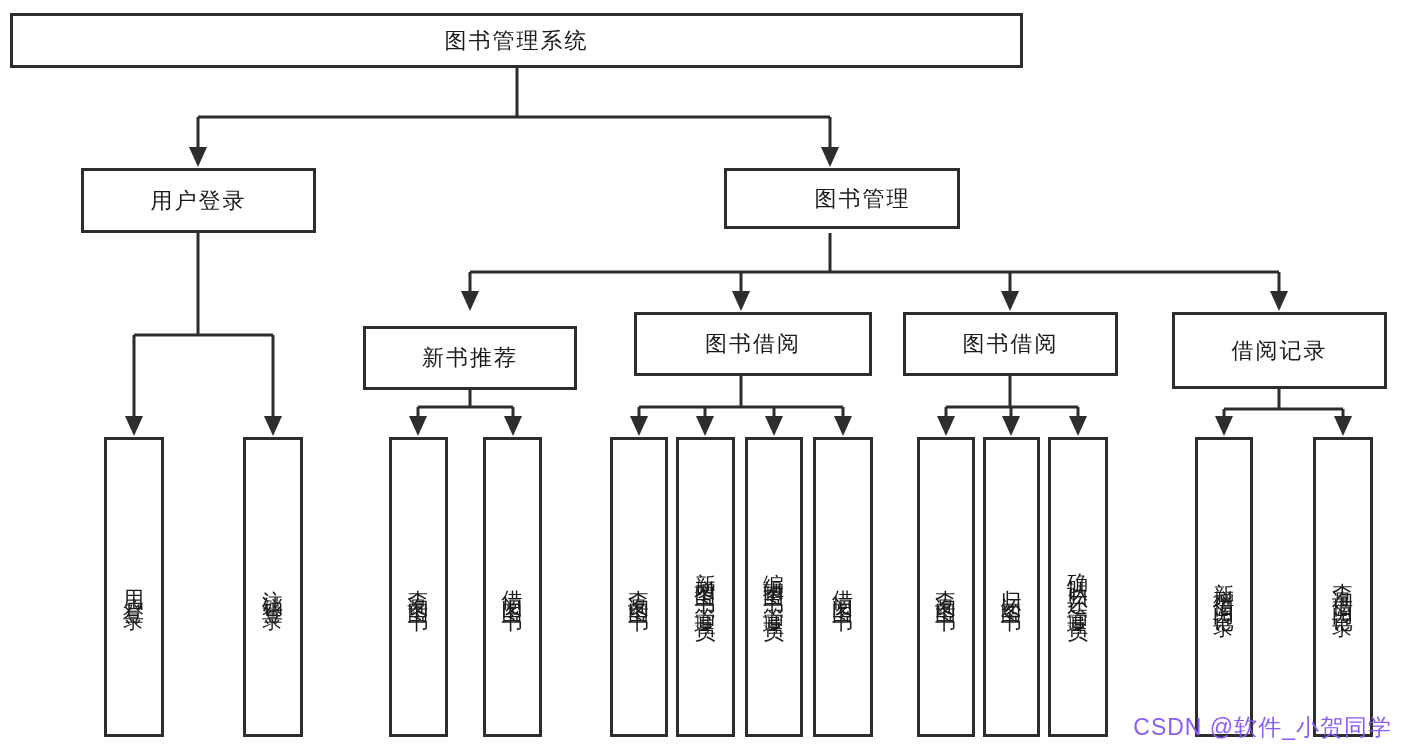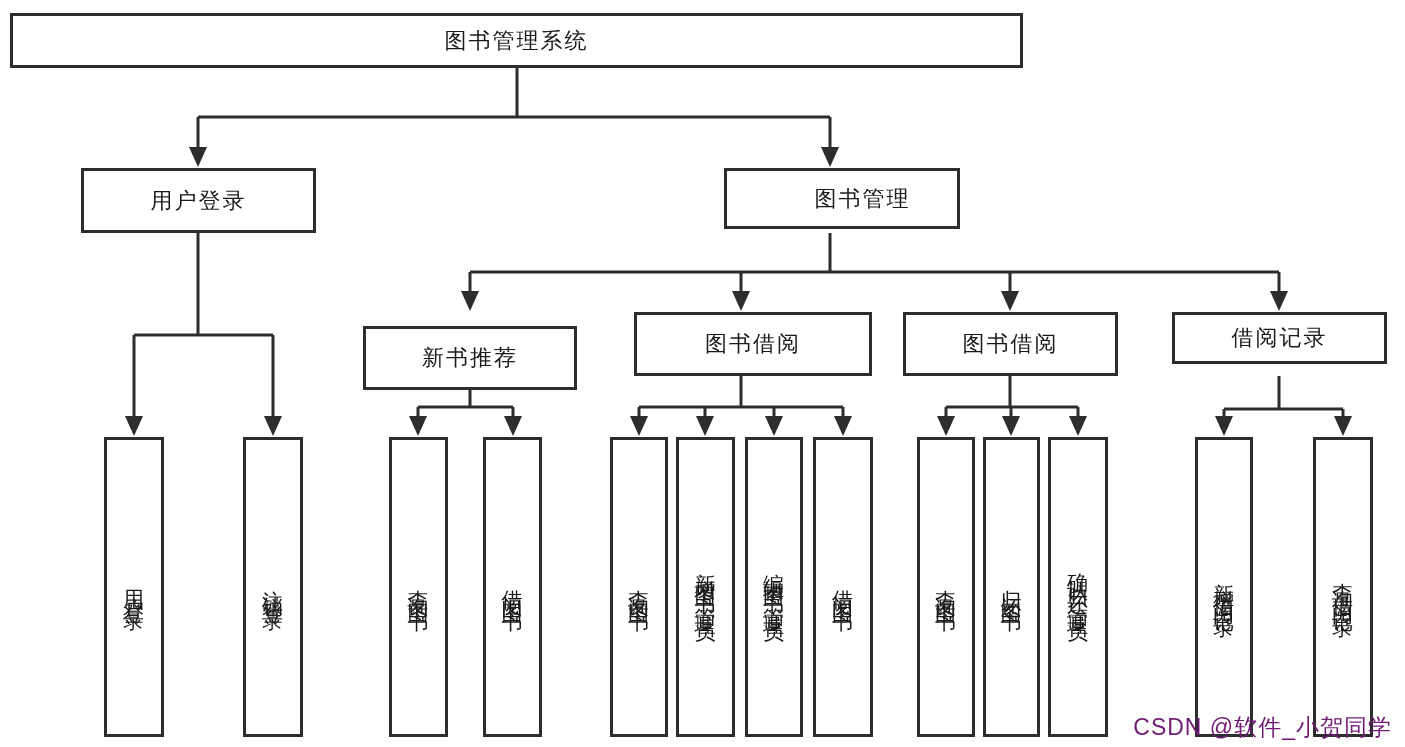--- a/index.html
+++ b/index.html
@@ -41,21 +41,21 @@
     font-size: 21px;
     letter-spacing: 7px;
     line-height: 1;
     white-space: normal;
   }
   .watermark {
     position: absolute;
     right: 13px;
     bottom: 4px;
     font-size: 23px;
-    color: #701a75;
+    color: #8b5cf6;
     letter-spacing: 1px;
     z-index: 6;
   }
 </style>
 </head>
 <body>
 
 <div class="canvas">
 
   <svg class="connector-layer" viewBox="0 0 1405 747" xmlns="http://www.w3.org/2000/svg">
@@ -92,21 +92,21 @@
   </svg>
 
   <div class="node" style="left:10px; top:13px; width:1013px; height:55px;">图书管理系统</div>
 
   <div class="node" style="left:81px; top:168px; width:235px; height:65px;">用户登录</div>
   <div class="node" style="left:724px; top:168px; width:236px; height:61px;padding-left:41px;">图书管理</div>
 
   <div class="node" style="left:363px; top:312px; width:214px; height:64px;margin-top:14px;">新书推荐</div>
   <div class="node" style="left:634px; top:312px; width:238px; height:64px;">图书借阅</div>
   <div class="node" style="left:903px; top:312px; width:215px; height:64px;">图书借阅</div>
-  <div class="node" style="left:1172px; top:312px; width:215px; height:52px;">借阅记录</div>
+  <div class="node" style="left:1172px; top:312px; width:215px; height:77px;">借阅记录</div>
 
   <div class="node vert" style="left:104px; top:437px; width:60px; height:300px;">用户登录</div>
   <div class="node vert" style="left:243px; top:437px; width:60px; height:300px;">注销登录</div>
 
   <div class="node vert" style="left:389px; top:437px; width:59px; height:300px;">查询图书</div>
   <div class="node vert" style="left:483px; top:437px; width:59px; height:300px;">借阅图书</div>
 
   <div class="node vert" style="left:610px; top:437px; width:58px; height:300px;">查询图书</div>
   <div class="node vert" style="left:676px; top:437px; width:59px; height:300px;">新增图书（管理员）</div>
   <div class="node vert" style="left:745px; top:437px; width:58px; height:300px;">编辑图书（管理员）</div>

